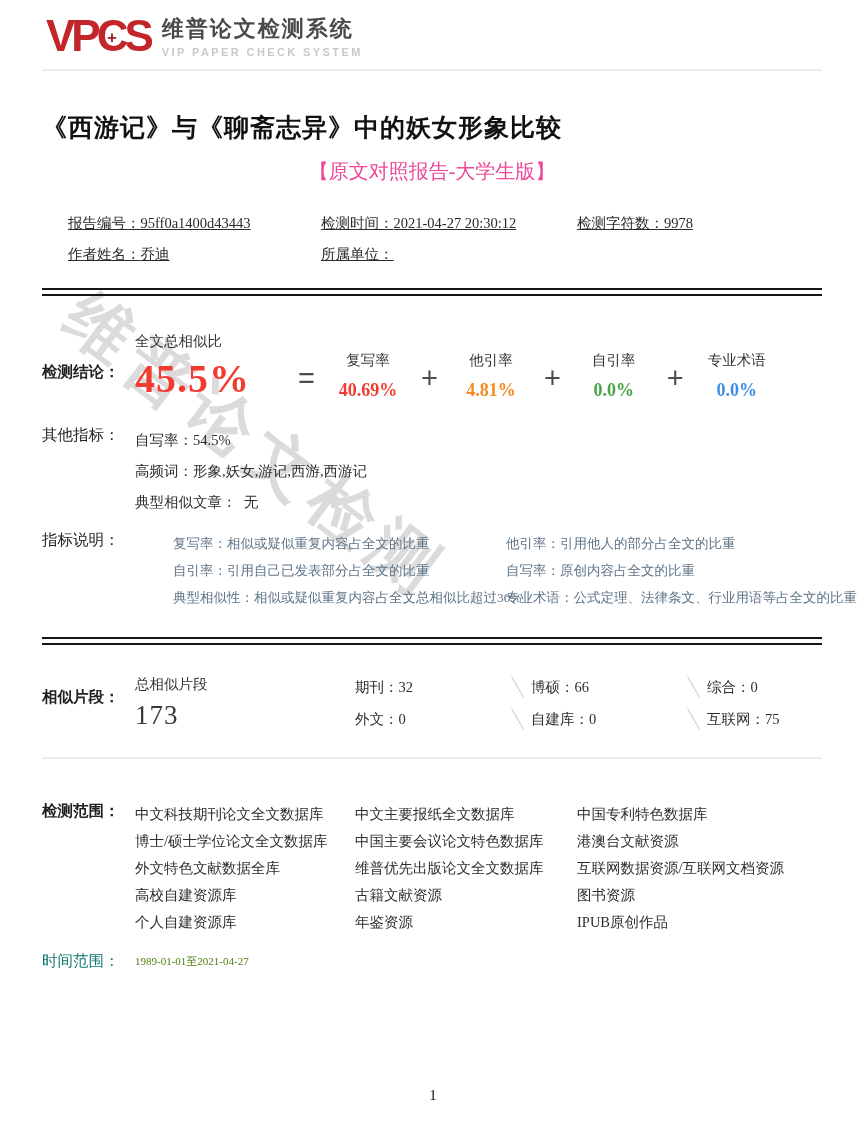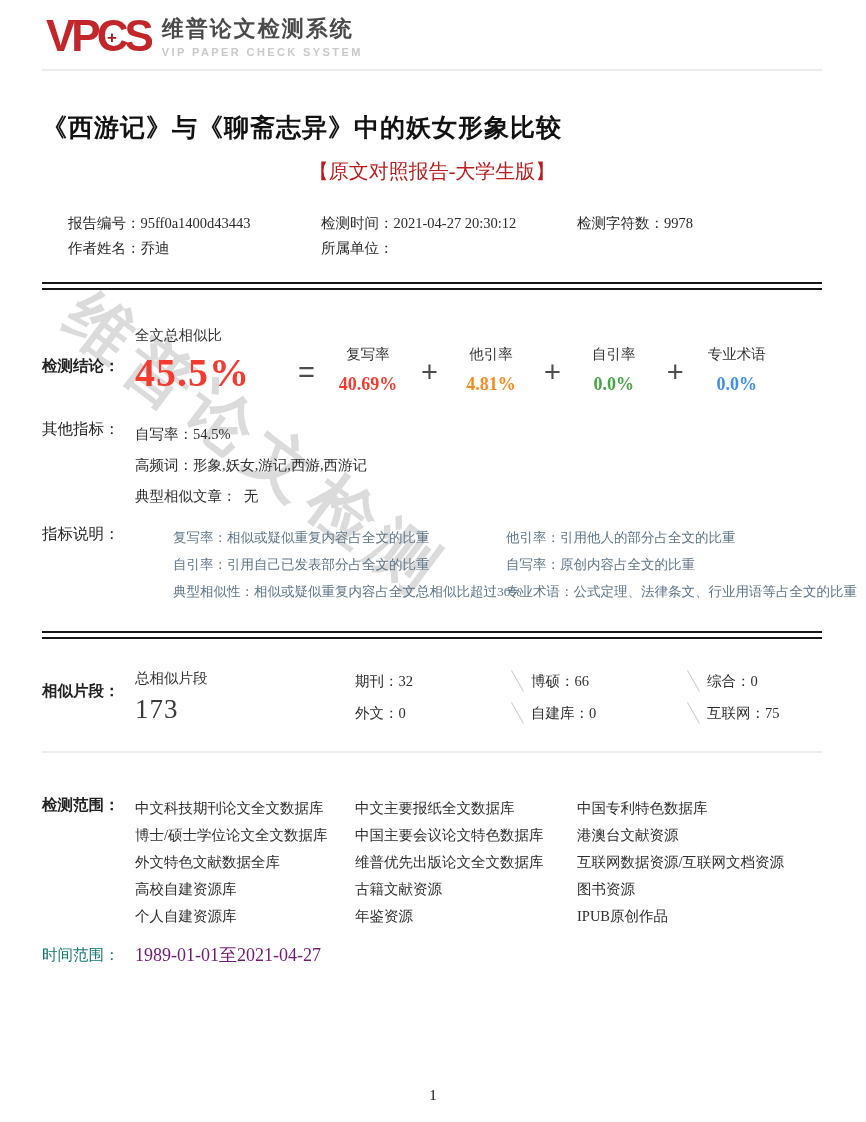--- a/index.html
+++ b/index.html
@@ -26,25 +26,25 @@
 
   
   .watermark { position:absolute; left:100px; top:272px; z-index:0;
                font-size:66px; letter-spacing:10px; white-space:nowrap;
                color:rgba(160,160,160,0.38); transform:rotate(37deg);
                transform-origin:0 0; pointer-events:none; font-weight:bold; }
 
   
   .title { margin-top:40px; text-align:left; font-size:25px; font-weight:bold;
            color:#111; letter-spacing:1px; }
-  .subtitle { margin-top:14px; text-align:center; font-size:20px; color:#b91c1c; }
-
-  
-  .info { display:grid; grid-template-columns:253px 256px 1fr; row-gap:5px;
-          margin:28px 0 0 26px; font-size:14.5px; color:#2b2b2b; line-height:20px; }
+  .subtitle { margin-top:14px; text-align:center; font-size:20px; color:#ec4899; }
+
+  
+  .info { display:grid; grid-template-columns:253px 256px 1fr; row-gap:11px;
+          margin:28px 0 0 26px; font-size:14.5px; color:#2b2b2b; line-height:20px;text-decoration:underline; }
 
   
   .dline { height:8px; border-top:2.5px solid #161616; border-bottom:2.5px solid #161616; }
   .dline-1 { margin-top:24px; }
   .dline-2 { margin-top:26px; }
   .thin-line { height:2px; background:#ececec; margin-top:26px; }
 
   
   .section { display:flex; }
   .section-label { flex:0 0 93px; font-size:15.5px; color:#222; }
@@ -83,21 +83,21 @@
                row-gap:8px; align-items:center; font-size:14.5px; color:#2e2e2e; }
   .slash { width:1px; height:24px; background:#ccc; transform:rotate(-30deg); margin:0 auto; }
 
   
   .sec-scope { margin-top:42px; }
   .scope-grid { display:grid; grid-template-columns:220px 222px 1fr; font-size:14.5px;
                 line-height:27px; color:#2e2e2e; }
 
   
   .sec-time { margin-top:14px; }
-  .time-value { font-size:18px; color:#701a75; line-height:22px; }
+  .time-value { font-size:11px; color:#4d7c0f; line-height:22px; }
   .sec-time .section-label { line-height:22px; color:#0f766e; }
 
   
   .page-number { position:absolute; bottom:18px; left:0; width:100%;
                  text-align:center; font-size:15px; color:#111; z-index:1; }
 </style>
 </head>
 <body>
 
 <div class="page">

